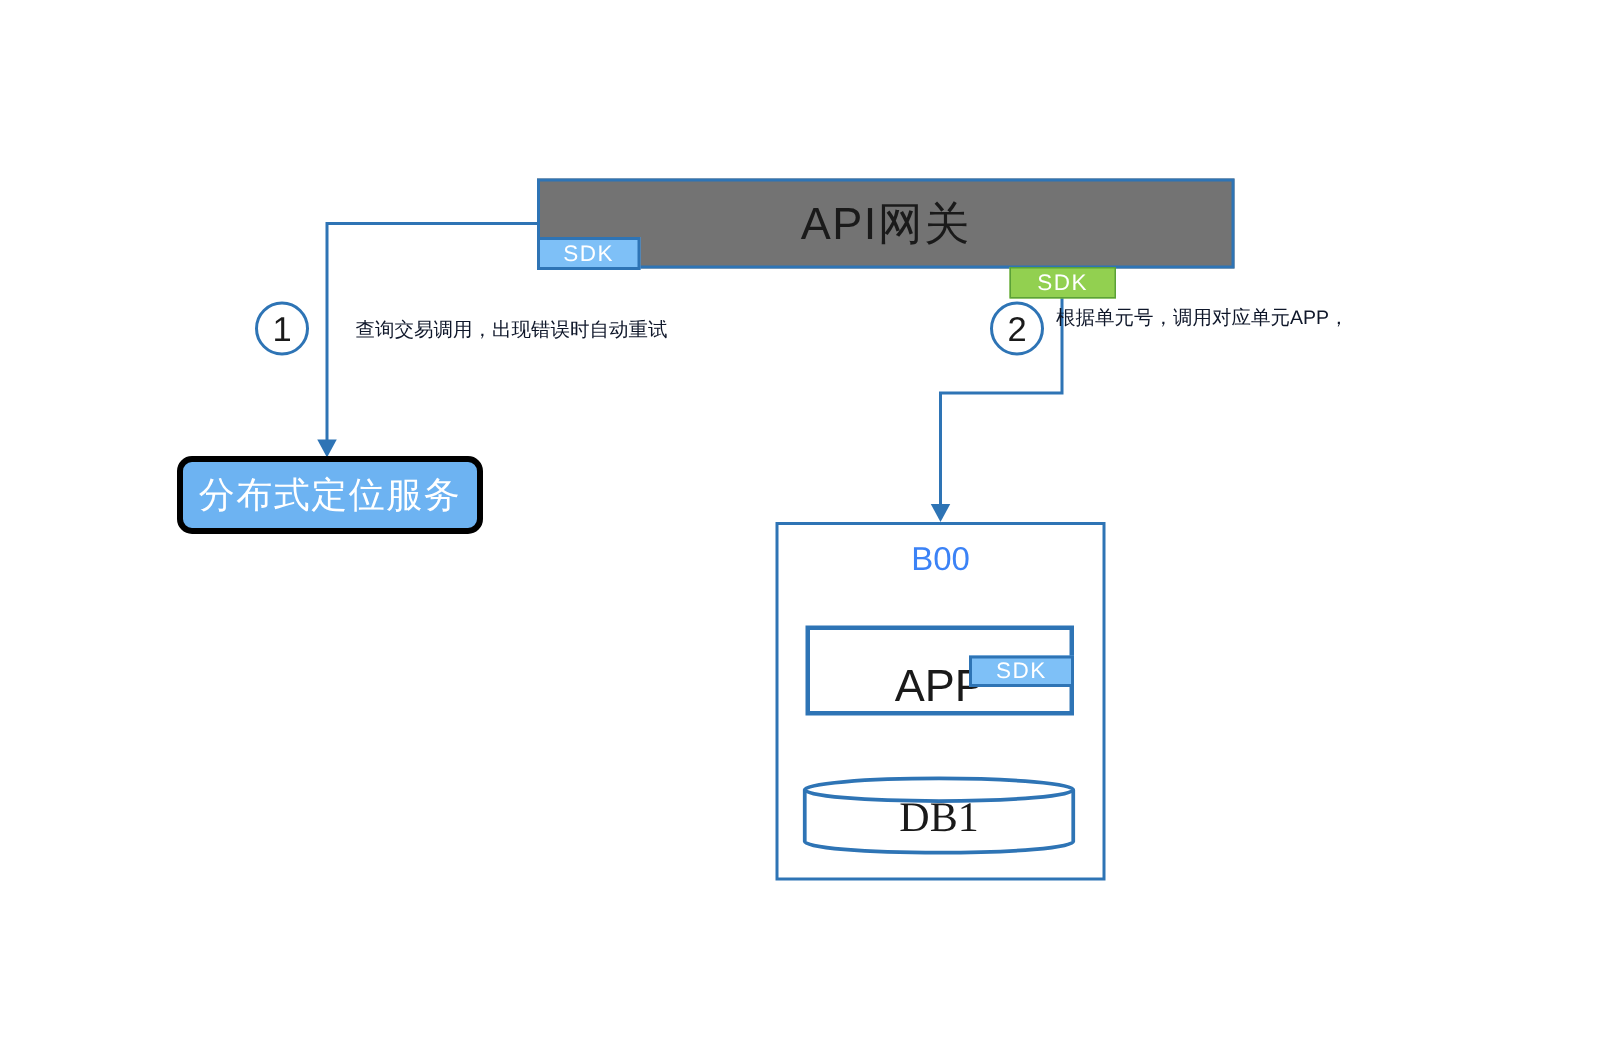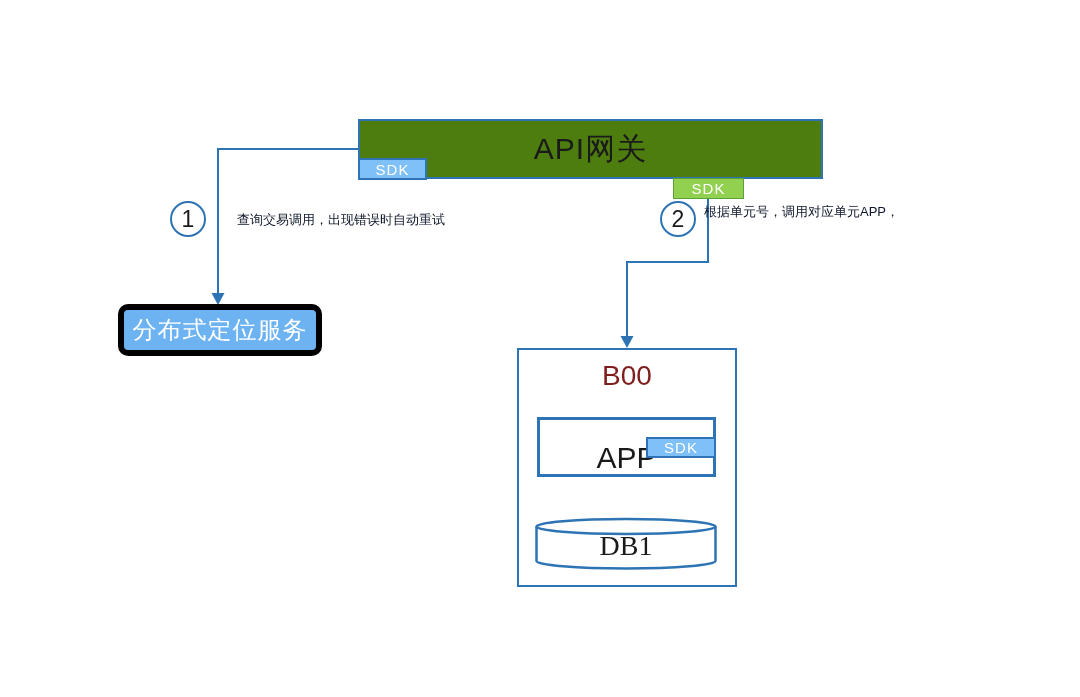--- a/index.html
+++ b/index.html
@@ -4,21 +4,21 @@
 <style>
   html,body{margin:0;padding:0;background:#ffffff;}
   .canvas{
     position:relative;width:1080px;height:697px;background:#ffffff;overflow:hidden;
     font-family:"Liberation Sans","DejaVu Sans",sans-serif;
   }
   .connectors{position:absolute;left:0;top:0;width:1080px;height:697px;pointer-events:none;}
 
   .gw-box{
     position:absolute;left:358px;top:119px;width:465px;height:60px;
-    border:2px solid #2E74B5;background:#4d7c0f;box-sizing:border-box;
+    border:2px solid #2E74B5;background:#737373;box-sizing:border-box;
     display:flex;align-items:center;justify-content:center;
   }
   .gw-title{font-size:30px;color:#1a1a1a;letter-spacing:1px;}
 
   .sdk{
     position:absolute;box-sizing:border-box;color:#ffffff;font-size:15px;
     display:flex;align-items:center;justify-content:center;letter-spacing:1px;margin-top:20px;
   }
   .sdk-left{left:358px;top:138px;width:69px;height:22px;background:#7EC0F7;border:2px solid #2E74B5;}
   .sdk-green{left:673px;top:158px;width:71px;height:21px;background:#92D050;border:1px solid #5BA137;}
@@ -30,30 +30,30 @@
   }
   .c1{left:170px;top:201px;}
   .c2{left:660px;top:201px;}
 
   .note{position:absolute;color:#0f172a;font-size:13px;line-height:24px;white-space:nowrap;}
   .n1{left:237px;top:208px;}
   .n2{left:704px;top:200px;}
 
   .service-box{
     position:absolute;left:118px;top:304px;width:204px;height:52px;
-    background:#6DB3F2;border:6px solid #000000;border-radius:10px;box-sizing:border-box;
+    background:#6DB3F2;border:4px solid #000000;border-radius:10px;box-sizing:border-box;
     display:flex;align-items:center;justify-content:center;
     color:#ffffff;font-size:24px;letter-spacing:1px;
   }
 
   .unit-box{
     position:absolute;left:517px;top:348px;width:220px;height:239px;
     border:2px solid #2E74B5;background:#ffffff;box-sizing:border-box;
   }
-  .unit-title{margin-top:10px;text-align:center;font-size:28px;color:#7f1d1d;}
+  .unit-title{margin-top:10px;text-align:center;font-size:22px;color:#3b82f6;}
 
   .app-box{
     position:absolute;left:537px;top:417px;width:179px;height:60px;
     border:3px solid #2E74B5;background:#ffffff;box-sizing:border-box;
     display:flex;align-items:center;justify-content:center;
   }
   .app-label{font-size:30px;color:#1a1a1a;margin-top:22px;}
   .sdk-app{right:-3px;top:-3px;width:70px;height:21px;background:#7EC0F7;border:2px solid #2E74B5;}
 
   .db-wrap{position:absolute;left:534px;top:517px;width:184px;height:54px;}

